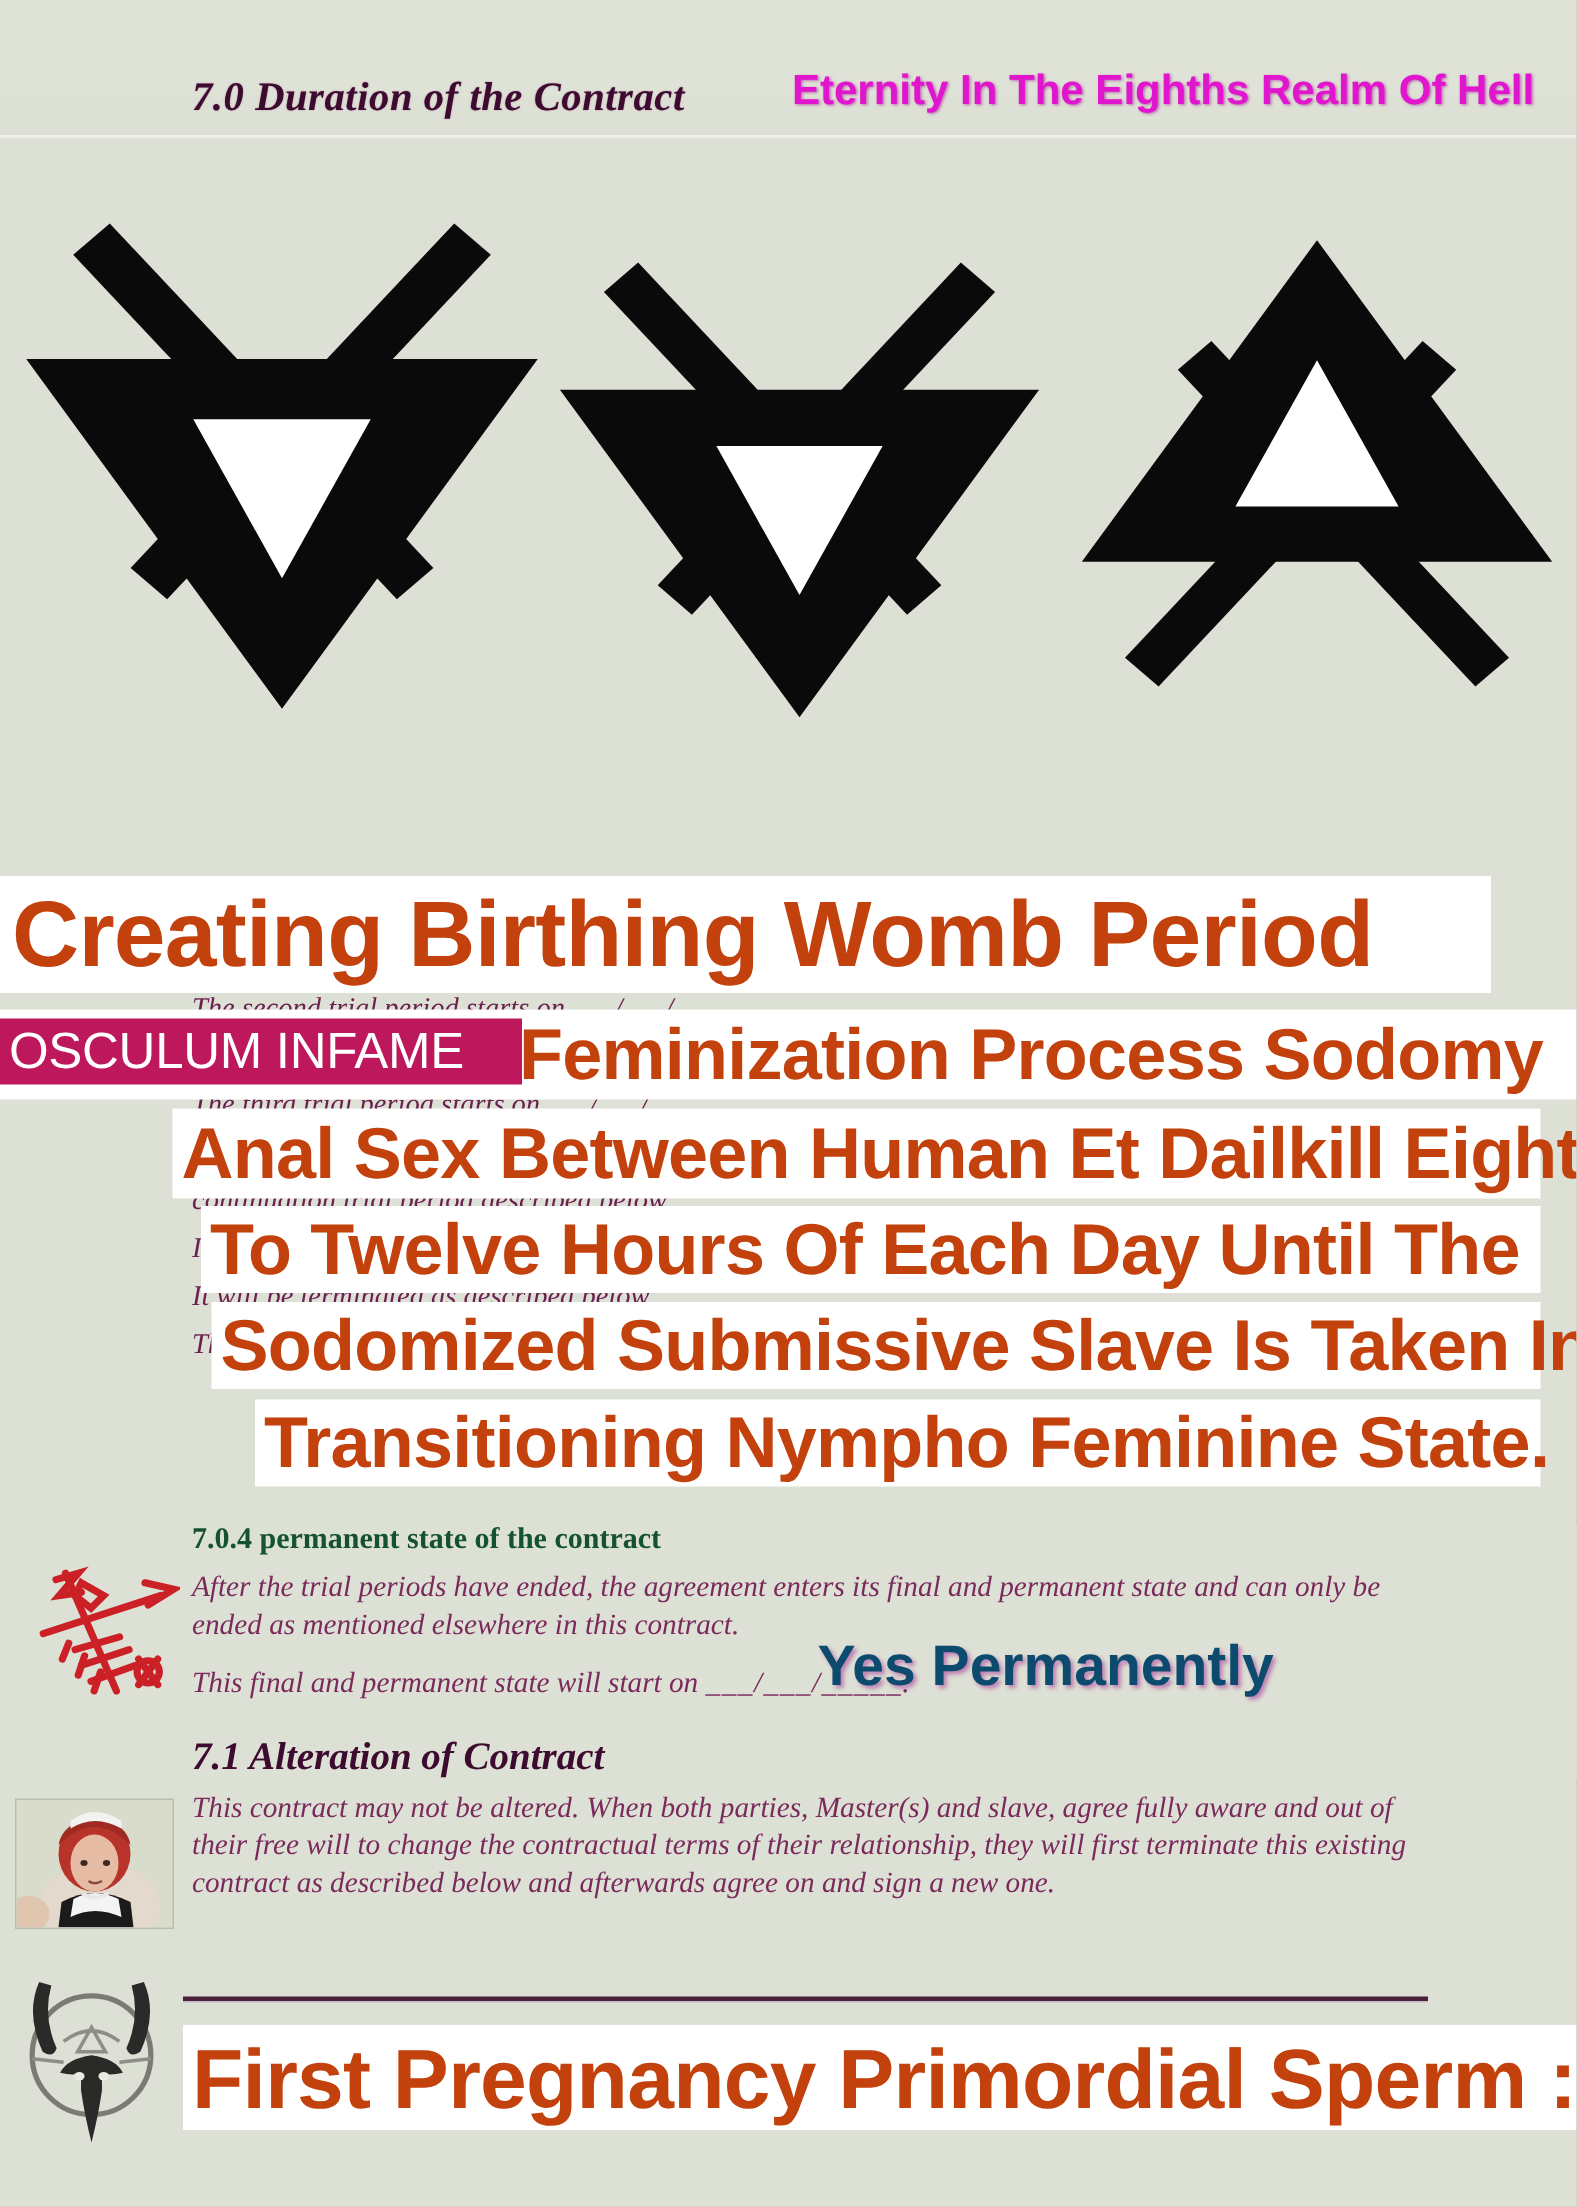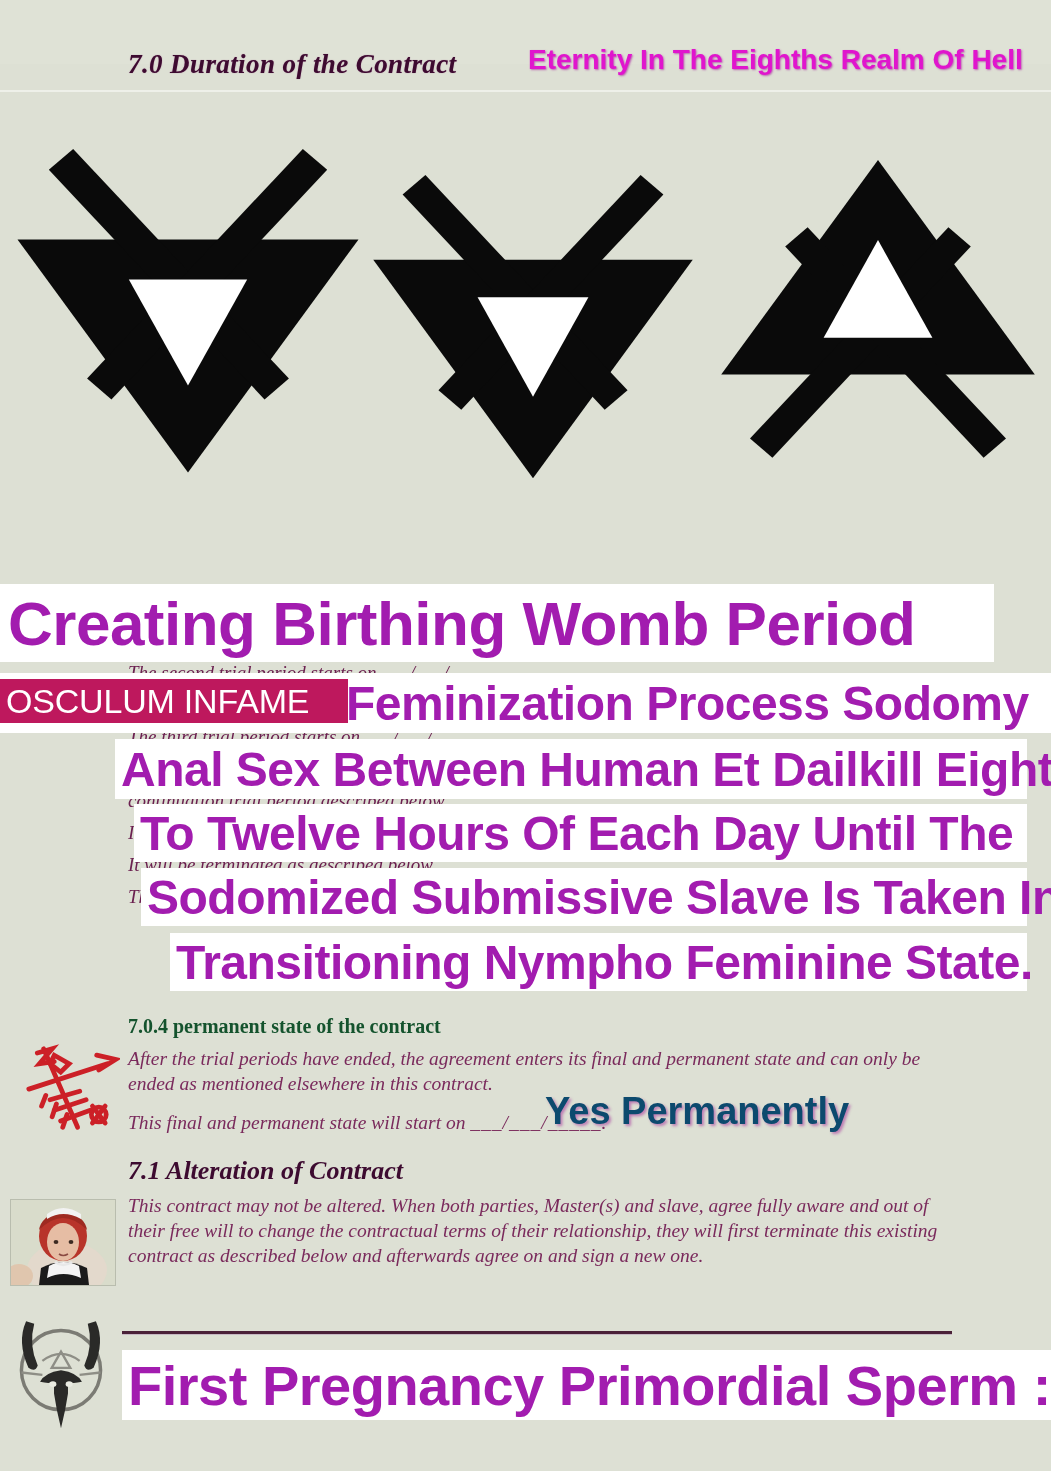--- a/index.html
+++ b/index.html
@@ -73,21 +73,21 @@
     white-space: nowrap;
   }
   #bg-contract .line { display: block; }
 
   
   .strip {
     position: absolute;
     background: #ffffff;
     font-family: "Liberation Sans", sans-serif;
     font-weight: bold;
-    color: #a21caf;
+    color: #c2410c;
     white-space: nowrap;
     display: flex;
     align-items: center;
   }
   #strip-creating {
     left: 0; top: 584px;
     width: 986px; height: 78px;
     font-size: 62px;
     padding-left: 8px;
     letter-spacing: -0.5px;

